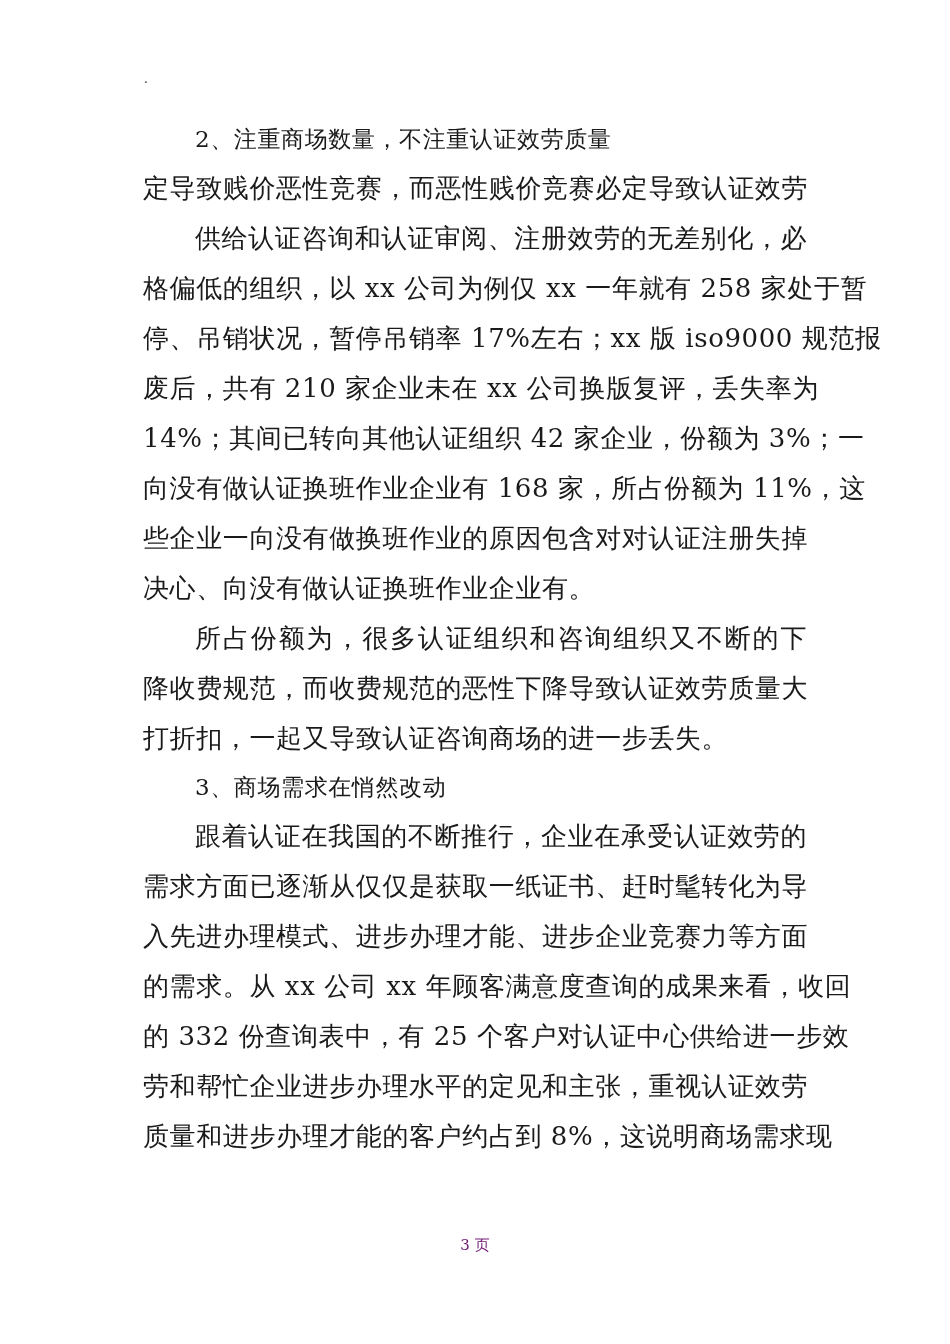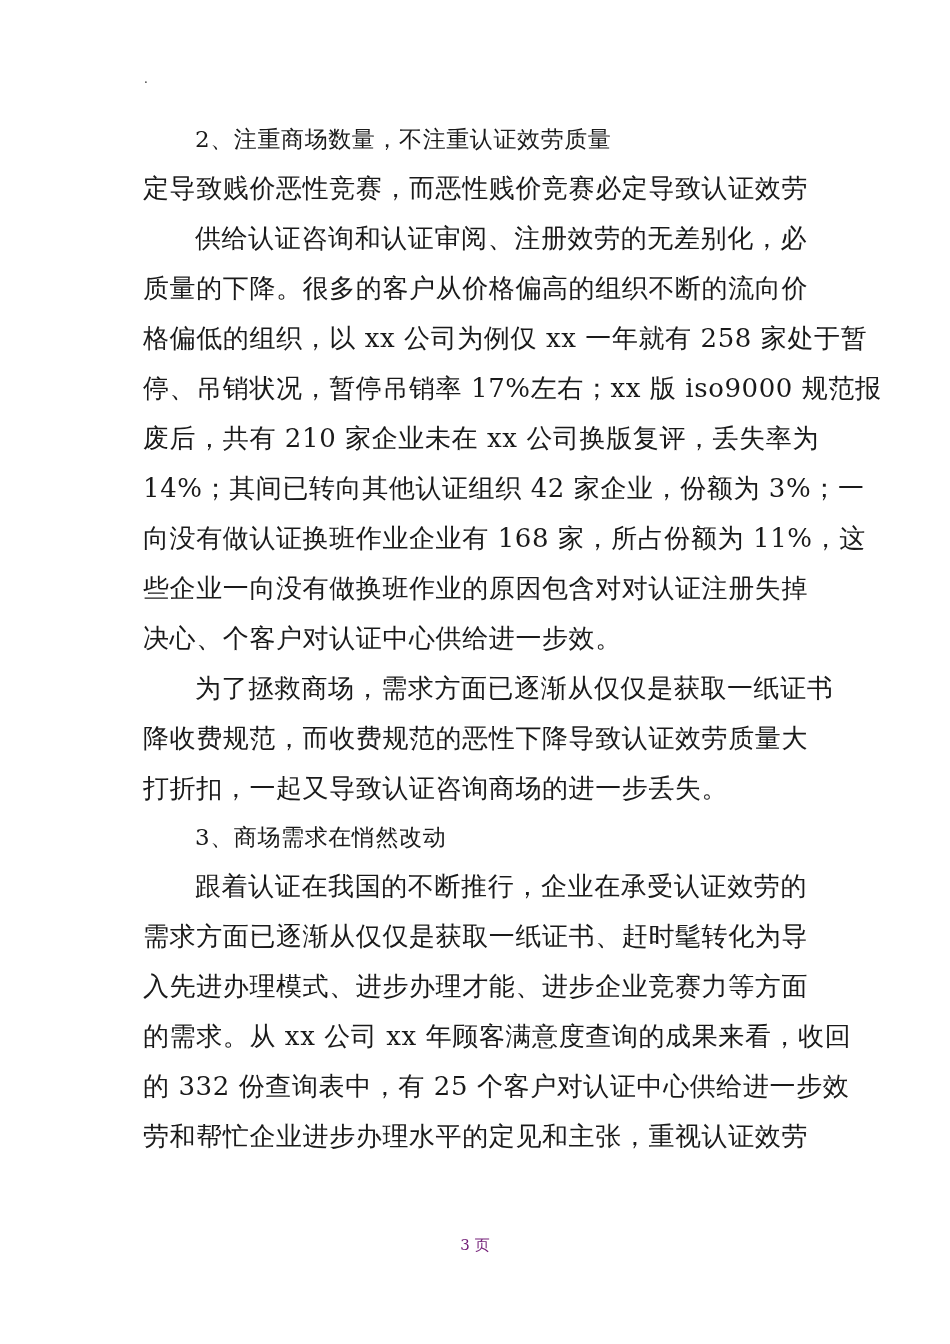--- a/index.html
+++ b/index.html
@@ -21,42 +21,42 @@
 
 <div class="page">
   <span class="dot">.</span>
 
   <div class="content">
     <div class="line heading">2、注重商场数量，不注重认证效劳质量</div>
 
     <div>
       <div class="line">定导致贱价恶性竞赛，而恶性贱价竞赛必定导致认证效劳</div>
       <div class="line indent">供给认证咨询和认证审阅、注册效劳的无差别化，必</div>
-      <div class="line">质量的下降。很多的客户从价格偏高的组织不断的流向价</div>
       <div class="line">格偏低的组织，以 xx 公司为例仅 xx 一年就有 258 家处于暂</div>
       <div class="line">停、吊销状况，暂停吊销率 17%左右；xx 版 iso9000 规范报</div>
       <div class="line">废后，共有 210 家企业未在 xx 公司换版复评，丢失率为</div>
       <div class="line">14%；其间已转向其他认证组织 42 家企业，份额为 3%；一</div>
       <div class="line">向没有做认证换班作业企业有 168 家，所占份额为 11%，这</div>
       <div class="line">些企业一向没有做换班作业的原因包含对对认证注册失掉</div>
-      <div class="line last">决心、个客户对认证中心供给进一步效。</div>
+      <div class="line last">决心、向没有做认证换班作业企业有。</div>
     </div>
 
     <div>
-      <div class="line indent">为了拯救商场，需求方面已逐渐从仅仅是获取一纸证书</div>
+      <div class="line indent">所占份额为，很多认证组织和咨询组织又不断的下</div>
       <div class="line">降收费规范，而收费规范的恶性下降导致认证效劳质量大</div>
       <div class="line last">打折扣，一起又导致认证咨询商场的进一步丢失。</div>
     </div>
 
     <div class="line heading">3、商场需求在悄然改动</div>
 
     <div>
       <div class="line indent">跟着认证在我国的不断推行，企业在承受认证效劳的</div>
       <div class="line">需求方面已逐渐从仅仅是获取一纸证书、赶时髦转化为导</div>
       <div class="line">入先进办理模式、进步办理才能、进步企业竞赛力等方面</div>
       <div class="line">的需求。从 xx 公司 xx 年顾客满意度查询的成果来看，收回</div>
       <div class="line">的 332 份查询表中，有 25 个客户对认证中心供给进一步效</div>
       <div class="line">劳和帮忙企业进步办理水平的定见和主张，重视认证效劳</div>
+      <div class="line">质量和进步办理才能的客户约占到 8%，这说明商场需求现</div>
     </div>
   </div>
 
   <div class="footer">3 页</div>
 </div>
 
 </body></html>

